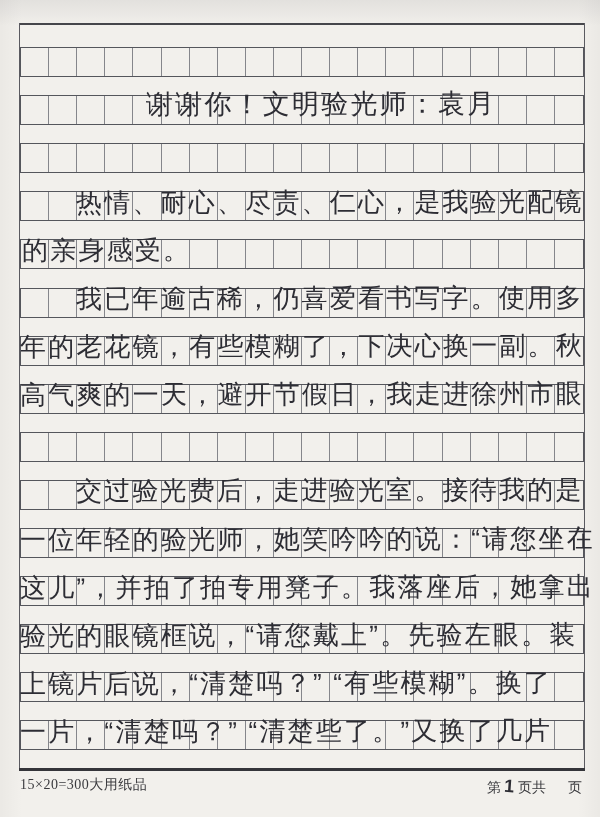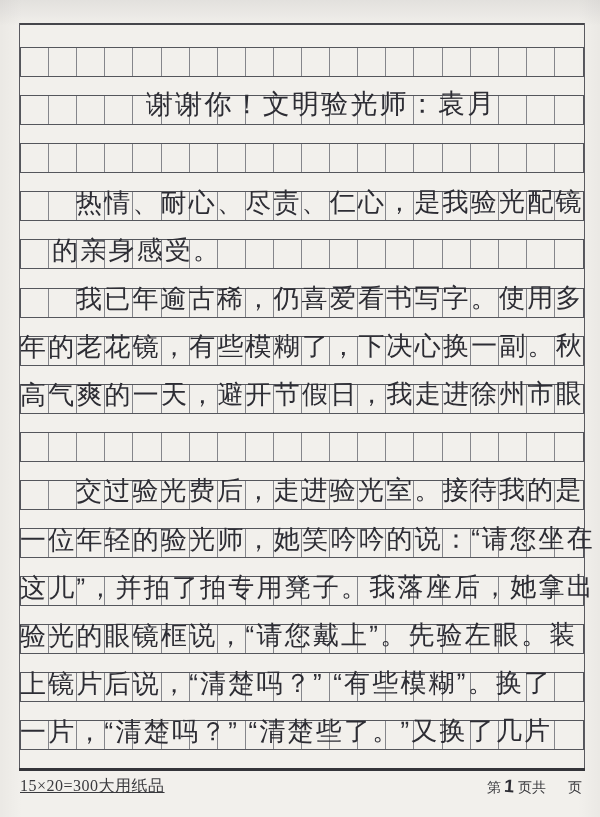--- a/index.html
+++ b/index.html
@@ -45,23 +45,22 @@
     letter-spacing: 2.2px;
     color: #2d2d34;
     white-space: nowrap;
     transform: rotate(-0.15deg);
   }
   .hw-title { font-size: 27px; }
   
   .footer-left {
     position: absolute; left: 20px; top: 776px;
     font-family: "Liberation Serif", serif;
-    font-size: 16px; letter-spacing: 0.5px;
+    font-size: 14px; letter-spacing: 0.5px;
     color: #3a3a3e;
-    text-decoration: underline;
   }
   .footer-right {
     position: absolute; right: 18px; top: 776px;
     font-family: "Liberation Serif", serif;
     font-size: 14px; color: #3a3a3e;
     display: flex; align-items: baseline;
   }
   .footer-right .gap-big { display:inline-block; width:22px; }
   .hw-page-num {
     font-family: cursive, sans-serif;
@@ -410,21 +409,21 @@
         <div class="grid-cell"></div>
         <div class="grid-cell"></div>
         <div class="grid-cell"></div>
         <div class="grid-cell"></div>
         <div class="grid-cell"></div>
       </div>
     </div>
 
   <div class="hw hw-title" style="left:146px; top:86px;">谢谢你！文明验光师：袁月</div>
   <div class="hw" style="left:76px;  top:184px;">热情、耐心、尽责、仁心，是我验光配镜</div>
-  <div class="hw" style="left:35px;  top:232px;padding-left:17px;">的亲身感受。</div>
+  <div class="hw" style="left:5px;  top:232px;padding-left:17px;">的亲身感受。</div>
   <div class="hw" style="left:76px;  top:280px;">我已年逾古稀，仍喜爱看书写字。使用多</div>
   <div class="hw" style="left:20px;  top:328px;">年的老花镜，有些模糊了，下决心换一副。秋</div>
   <div class="hw" style="left:20px;  top:376px;">高气爽的一天，避开节假日，我走进徐州市眼</div>
   <div class="hw" style="left:76px;  top:472px;">交过验光费后，走进验光室。接待我的是</div>
   <div class="hw" style="left:20px;  top:521px;">一位年轻的验光师，她笑吟吟的说：“请您坐在</div>
   <div class="hw" style="left:20px;  top:569px;">这儿”，并拍了拍专用凳子。我落座后，她拿出</div>
   <div class="hw" style="left:20px;  top:617px;">验光的眼镜框说，“请您戴上”。先验左眼。装</div>
   <div class="hw" style="left:20px;  top:665px;">上镜片后说，“清楚吗？” “有些模糊”。换了</div>
   <div class="hw" style="left:20px;  top:713px;">一片，“清楚吗？” “清楚些了。”又换了几片</div>
 

